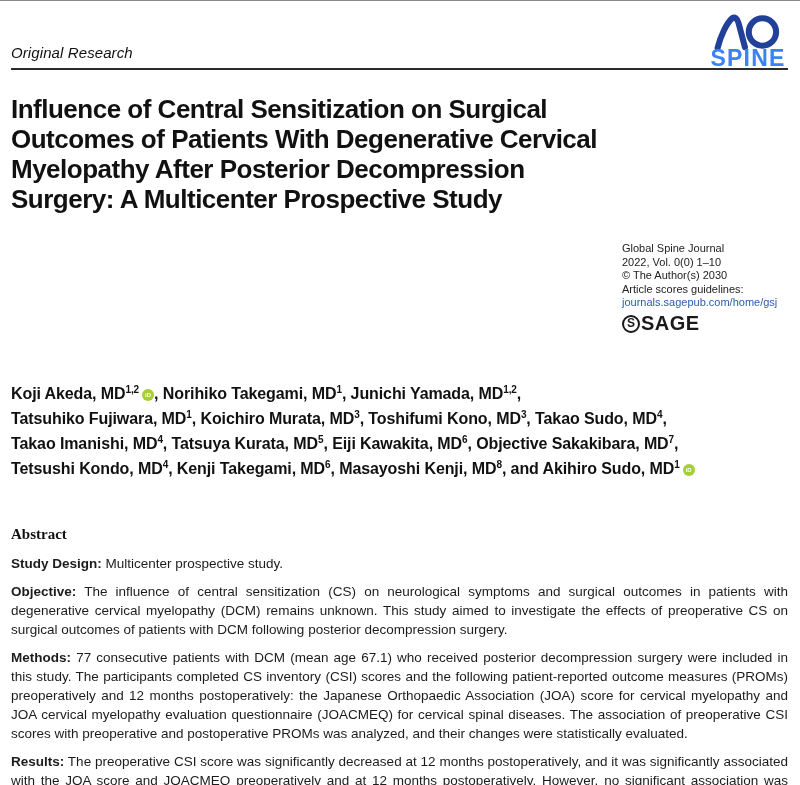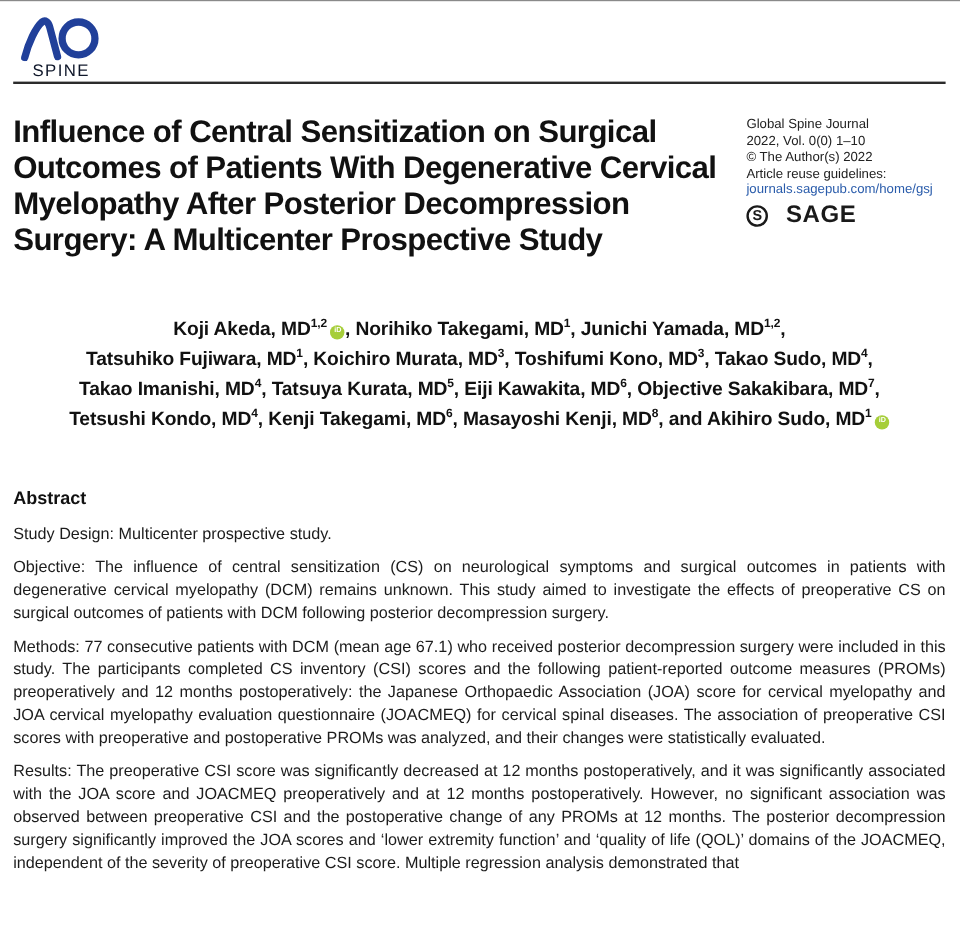--- a/index.html
+++ b/index.html
@@ -21,28 +21,28 @@
     display: flex; justify-content: space-between; align-items: flex-end;
     height: 67px;
   }
   .category {
     font-style: italic; font-size: 15px; color: #111;
     padding-bottom: 7px; letter-spacing: 0.1px;
   }
   .ao-logo { text-align: center; padding-top: 5px; width: 80px; }
   .ao-logo svg { display: block; margin: 0 auto; }
   .ao-wordmark {
-    color: #0f172a; font-weight: normal; font-size: 14px;
+    color: #3b82f6; font-weight: bold; font-size: 23px;
     letter-spacing: 1.2px; margin-top: -3px; line-height: 20px;
   }
 
   .rule { border: none; border-top: 2px solid #2b2b2b; margin: 0; }
 
   
-  .top-grid { display: flex; align-items: flex-start; }
+  .top-grid { display: flex; align-items: flex-start; flex-direction: column; }
   .title {
     width: 605px; margin: 24px 0 0 0;
     font-size: 26px; line-height: 30px; font-weight: bold;
     color: #111; letter-spacing: -0.5px;
   }
   .journal-meta {
     margin-left: auto; width: 166px; padding-top: 28px;
     font-size: 11px; line-height: 13.5px; color: #222;
   }
   .journal-meta .link {
@@ -50,76 +50,78 @@
   }
   .sage-logo { margin-top: 5px; display: flex; align-items: center; }
   .sage-s {
     display: inline-flex; box-sizing: border-box;
     width: 18px; height: 18px; border: 2px solid #1a1a1a; border-radius: 50%;
     align-items: center; justify-content: center;
     font-weight: bold; font-size: 12px; color: #1a1a1a;
   }
   .sage-text {
     font-size: 20px; font-weight: bold; letter-spacing: 0.5px;
-    color: #1a1a1a; margin-left: 15px;
+    color: #1a1a1a; margin-left: 1px;
   }
 
   
   .authors {
     margin-top: 48px;
     font-weight: bold; font-size: 16px; line-height: 25px;
-    color: #111; letter-spacing: -0.1px; text-align: center;
+    color: #111; letter-spacing: -0.1px;
   }
   .author-line { white-space: nowrap; }
   .authors sup { font-size: 10px; line-height: 0; }
   .orcid {
     display: inline-flex; width: 12px; height: 12px; border-radius: 50%;
     background: #a6ce39; color: #fff;
     align-items: center; justify-content: center;
     font-size: 6px; font-weight: bold; letter-spacing: 0;
     margin-left: 3px; vertical-align: 2px; cursor: pointer;
   }
 
   
   .abstract { margin-top: 45px; }
   .abstract-heading {
     font-size: 15px; font-weight: bold; color: #111;
     margin: 0 0 11px 0;
+    font-family: Liberation Serif, serif;
   }
   .abstract p {
     font-size: 13.5px; line-height: 19px; text-align: justify;
     margin: 0 0 9px 0; color: #1c1c1c;
   }
-  .abstract .label { font-weight: normal; }
+  .abstract .label { font-weight: bold; }
 </style>
 </head>
 <body>
 
 <div class="page">
 
   <header class="masthead">
+    <span class="category">Original Research</span>
     <div class="ao-logo">
       <svg width="72" height="38" viewBox="0 0 94 50" aria-hidden="true">
         <path d="M7 46 C11 30 19 13 26 7 C29.5 4.5 33 7 34.5 13 L43 45" fill="none" stroke="#21409a" stroke-width="8" stroke-linecap="round"></path>
         <circle cx="66" cy="25" r="18" fill="none" stroke="#21409a" stroke-width="8"></circle>
       </svg>
       <div class="ao-wordmark">SPINE</div>
     </div>
   </header>
 
   <hr class="rule">
 
   <div class="top-grid">
     <h1 class="title">Influence of Central Sensitization on Surgical Outcomes of Patients With Degenerative Cervical Myelopathy After Posterior Decompression Surgery: A Multicenter Prospective Study</h1>
 
     <aside class="journal-meta">
       <div>Global Spine Journal</div>
       <div>2022, Vol. 0(0) 1–10</div>
-      <div>© The Author(s) 2022</div>
-      <div>Article reuse guidelines:</div>
+      <div>© The Author(s) 2030</div>
+      <div>Article scores guidelines:</div>
       <a class="link">journals.sagepub.com/home/gsj</a>
       <div class="sage-logo">
         <span class="sage-s">S</span>
           <span class="sage-text">SAGE</span>
       </div>
     </aside>
   </div>
 
   <div class="authors">
     <div class="author-line">

